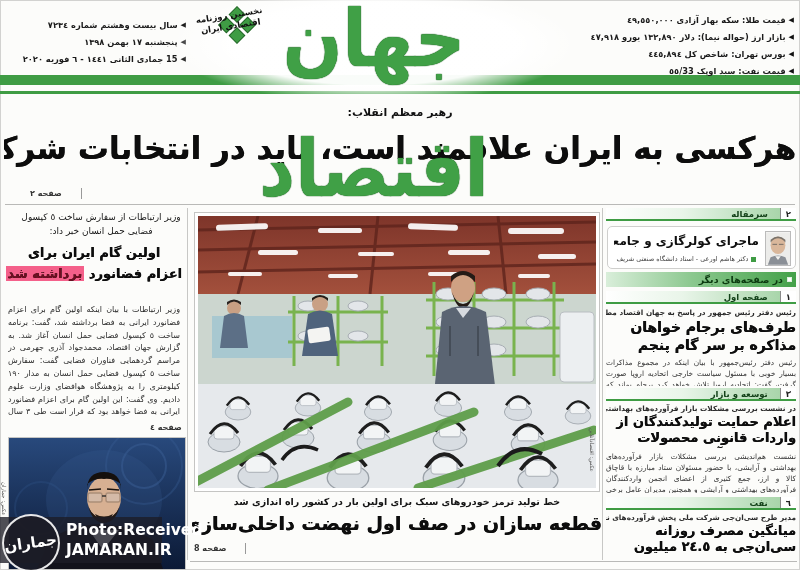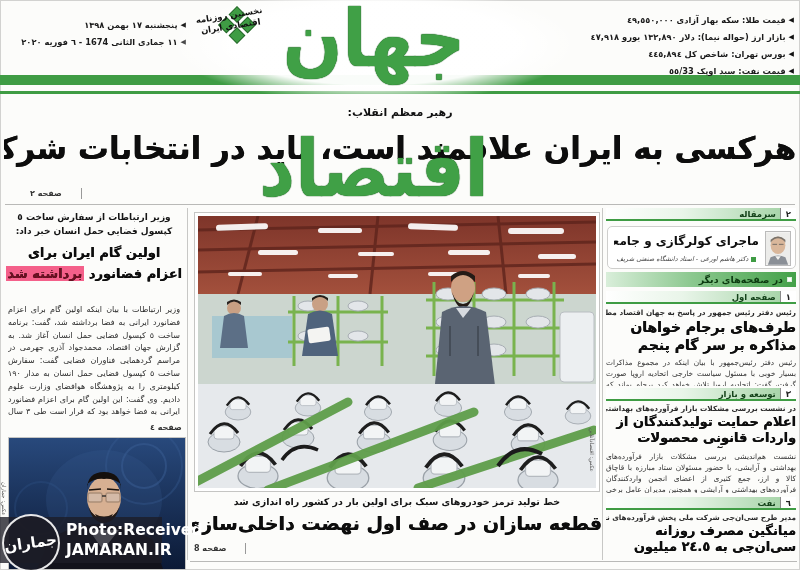--- a/index.html
+++ b/index.html
@@ -33,22 +33,22 @@
   .ptag{position:absolute;font-size:8px;font-weight:bold;color:#333;border-right:1px solid #999;
         padding-right:19px;line-height:11px;}
   .lead-ptag{top:188px;left:30px;}
   .rule{position:absolute;background:#b9b9b7;height:1px;}
   .main-rule{top:204px;left:5px;right:5px;}
   .bottom-rule{top:561px;left:190px;right:3px;}
   .vrule{position:absolute;width:1px;background:#c7c7c5;}
   .v1{left:187px;top:208px;height:352px;}
   .v2{left:602px;top:208px;height:352px;}
   
-  .sp-kicker{position:absolute;top:211px;left:8px;width:172px;text-align:center;font-size:9px;
-             font-weight:bold;color:#151515;line-height:1.5;}
+  .sp-kicker{position:absolute;top:211px;left:15px;width:172px;text-align:center;font-size:9px;
+             font-weight:normal;color:#151515;line-height:1.5;}
   .sp-headline{position:absolute;top:242px;left:6px;width:176px;text-align:center;font-weight:bold;
                color:#0d0d0d;font-size:13px;line-height:1.65;letter-spacing:-.5px;white-space:nowrap;
                overflow:hidden;text-shadow:.3px 0 0 #0d0d0d;}
   .hl{background:#f4608a;color:#6e0e20;padding:0 2px;}
   .sp-body{position:absolute;top:304px;left:8px;width:172px;height:114px;overflow:hidden;
            font-size:8px;line-height:1.6;text-align:justify;color:#2a2a2a;}
   .sp-ptag{top:422px;left:150px;}
   .minister{position:absolute;top:437px;left:8px;width:178px;height:133px;border:1px solid #c5c5c3;
             background:#0e1c38;overflow:hidden;}
   .vcred{position:absolute;writing-mode:vertical-rl;font-size:5.5px;color:#555;letter-spacing:.5px;}
@@ -62,28 +62,28 @@
   .auto-headline{position:absolute;top:506px;left:192px;width:410px;text-align:center;font-size:19px;
                  font-weight:bold;color:#0d0d0d;letter-spacing:-.5px;white-space:nowrap;overflow:hidden;
                  line-height:34px;text-shadow:.3px 0 0 #0d0d0d;}
   .auto-ptag{top:543px;left:194px;}
   
   .secbar{position:absolute;left:606px;width:190px;height:13px;display:flex;align-items:center;
           background:linear-gradient(to left,#9ed0a0 0%,#e9f5e9 60%,#ffffff 100%);
           border-bottom:2px solid #3f9c44;font-size:8.5px;color:#14421a;font-weight:bold;}
   .secnum{background:#ffffff;border-left:1px solid #8a8a8a;padding:0 5px;height:100%;
           display:flex;align-items:center;color:#222;}
-  .seclabel{padding-right:4px;}
+  .seclabel{padding-right:12px;}
   .edbox{position:absolute;top:226px;left:607px;width:189px;height:43px;background:#fff;
          border:1px solid #cfcfcd;border-radius:5px;}
   .edport{position:absolute;top:4px;right:4px;width:26px;height:35px;border:1px solid #bbb;}
   .edtitle{position:absolute;top:7px;right:36px;left:6px;font-size:12px;font-weight:bold;color:#0f0f0f;
            text-align:center;white-space:nowrap;overflow:hidden;letter-spacing:-.3px;}
   .edby{position:absolute;bottom:5px;right:36px;left:6px;font-size:6.5px;color:#444;text-align:left;
-        display:flex;align-items:center;justify-content:center;gap:3px;white-space:nowrap;overflow:hidden;font-style:italic;}
+        display:flex;align-items:center;justify-content:center;gap:3px;white-space:nowrap;overflow:hidden;}
   .sq{display:inline-block;width:5px;height:5px;flex:0 0 auto;}
   .sq.green{background:#3f9c44;}
   .sq.white{background:#fff;border:1px solid #dff0df;}
   .opbar{position:absolute;top:272px;left:606px;width:190px;height:15px;display:flex;align-items:center;
          gap:4px;padding-right:4px;font-size:9.5px;font-weight:bold;color:#0c3a10;
          background:linear-gradient(to left,#44a149 0%,#8cc88f 55%,#d9eeda 100%);}
   .skick{position:absolute;left:606px;width:190px;font-size:7.3px;font-weight:bold;color:#2b2b2b;
          white-space:nowrap;overflow:hidden;}
   .shead{position:absolute;left:606px;width:190px;font-size:14px;font-weight:bold;color:#0d0d0d;
          line-height:1.25;text-align:right;letter-spacing:-.4px;text-shadow:.3px 0 0 #0d0d0d;}
@@ -104,25 +104,29 @@
 <body>
 
 <div id="page">
 
   <div class="gbar thick"></div>
   <div class="gbar thin"></div>
 
   <div class="info-block linfo">
     <div class="iline">
       <span class="tri">◀</span>
+      <span>سال بیست وهشتم شماره ۷۲۳٤</span>
+    </div>
+    <div class="iline">
+      <span class="tri">◀</span>
       <span>پنجشنبه ۱۷ بهمن ۱۳۹۸</span>
     </div>
     <div class="iline">
       <span class="tri">◀</span>
-      <span>۱۱ جمادی الثانی 1674 - ٦ فوریه ۲۰۲۰</span>
+      <span>15 جمادی الثانی ۱٤٤۱ - ٦ فوریه ۲۰۲۰</span>
     </div>
   </div>
 
   <div class="info-block rinfo">
     <div class="iline">
       <span class="tri">◀</span>
       <span>قیمت طلا: سکه بهار آزادی ٤٩,٥٥٠,۰۰۰</span>
     </div>
     <div class="iline">
       <span class="tri">◀</span>

